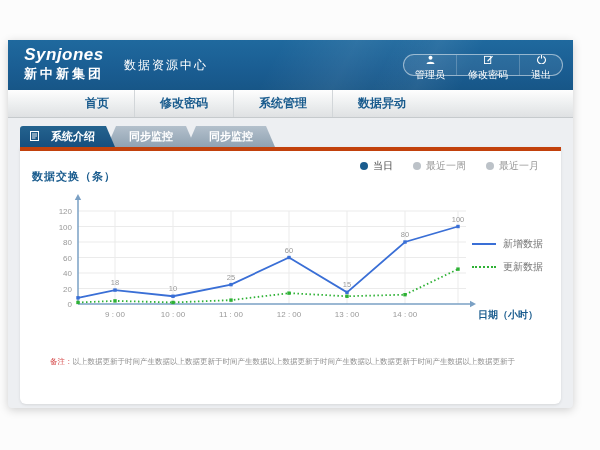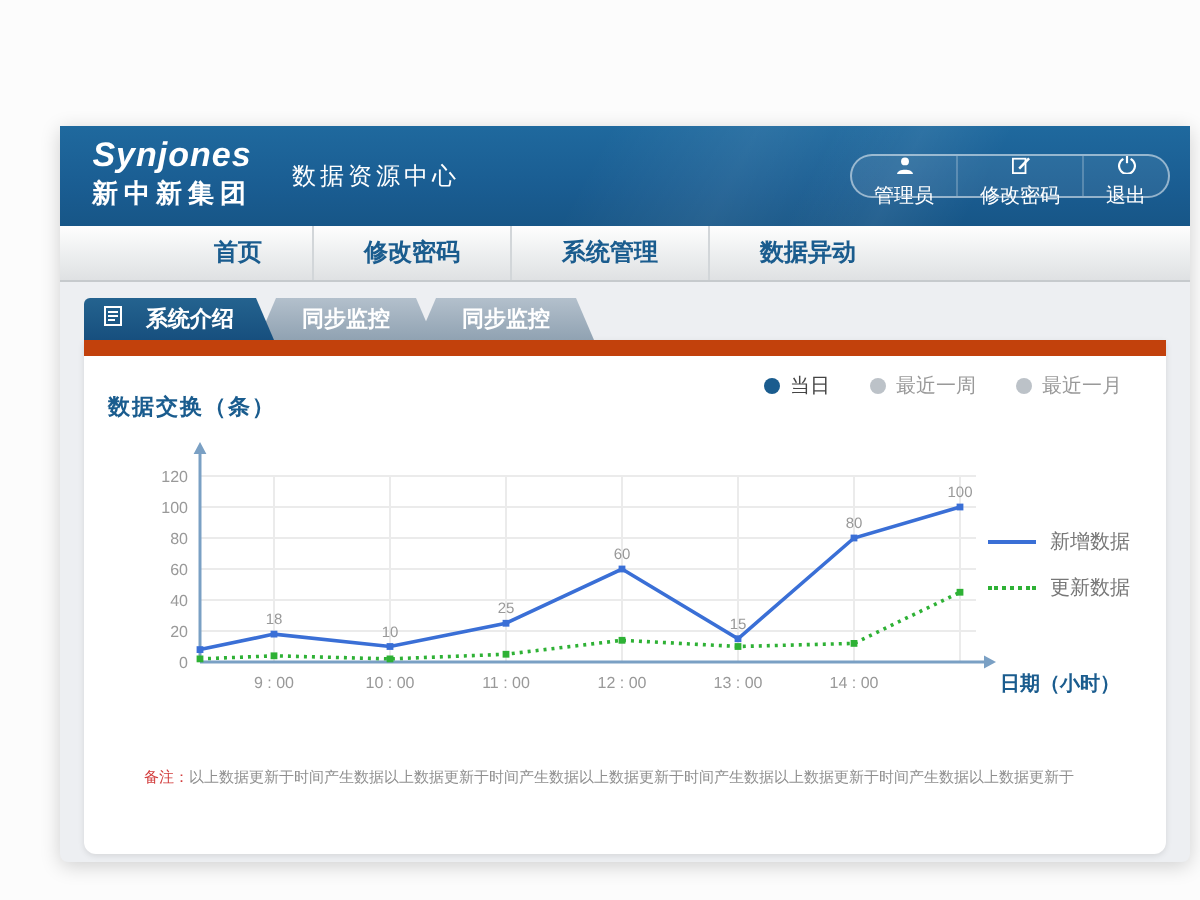--- a/index.html
+++ b/index.html
@@ -3,23 +3,23 @@
 <meta charset="utf-8">
 <style>
   * { margin:0; padding:0; box-sizing:border-box; }
   html,body { width:600px; height:450px; }
   body {
     background:#fcfcfc;
     font-family:"Liberation Sans","DejaVu Sans",sans-serif;
     position:relative; overflow:hidden;
   }
   .card {
-    position:absolute; left:30px; top:40px; width:565px; height:368px;
+    position:absolute; left:8px; top:40px; width:565px; height:368px;
     box-shadow:0 2px 10px rgba(0,0,0,.18);
-    background:#edeff2; border-radius:0 0 4px 4px;margin-top:23px;
+    background:#edeff2; border-radius:0 0 4px 4px;
   }
 
   
   .header {
     position:absolute; left:0; top:0; right:0; height:50px;
     background:linear-gradient(180deg,#1f699e 0%,#1a5d92 60%,#175687 100%);
     overflow:hidden;
   }
   .streak { position:absolute; top:-12px; height:80px; transform:skewX(-28deg);
     background:linear-gradient(90deg,rgba(255,255,255,0),rgba(255,255,255,.07),rgba(255,255,255,0)); }
@@ -61,21 +61,21 @@
   .tab.inactive {
     background:linear-gradient(180deg,#b3c0cc,#90a2b2);
     clip-path:polygon(9px 0,calc(100% - 9px) 0,100% 100%,0 100%);
     margin-left:-8px; z-index:2; padding:0 22px;
   }
   .tab.inactive:last-child { z-index:1; }
 
   
   .panel {
     position:absolute; left:12px; right:12px; top:107px; bottom:4px;
-    background:#fff; border-top:8px solid #c2410c; border-radius:0 0 6px 6px;
+    background:#fff; border-top:4px solid #c2410c; border-radius:0 0 6px 6px;
     box-shadow:0 1px 3px rgba(0,0,0,.1);
   }
   .radio-row { position:absolute; top:8px; right:22px; display:flex; gap:20px; align-items:center; }
   .radio { display:flex; align-items:center; gap:5px; font-size:10px; color:#999; cursor:pointer; }
   .radio .dot { width:8px; height:8px; border-radius:50%; background:#bcc2c8; }
   .radio.selected .dot { background:#1a5c8e; }
   .radio.selected { color:#444; }
 
   .ylabel { position:absolute; left:12px; top:18px; font-size:11px; font-weight:bold; color:#1a5c8e; letter-spacing:1px; }
 

